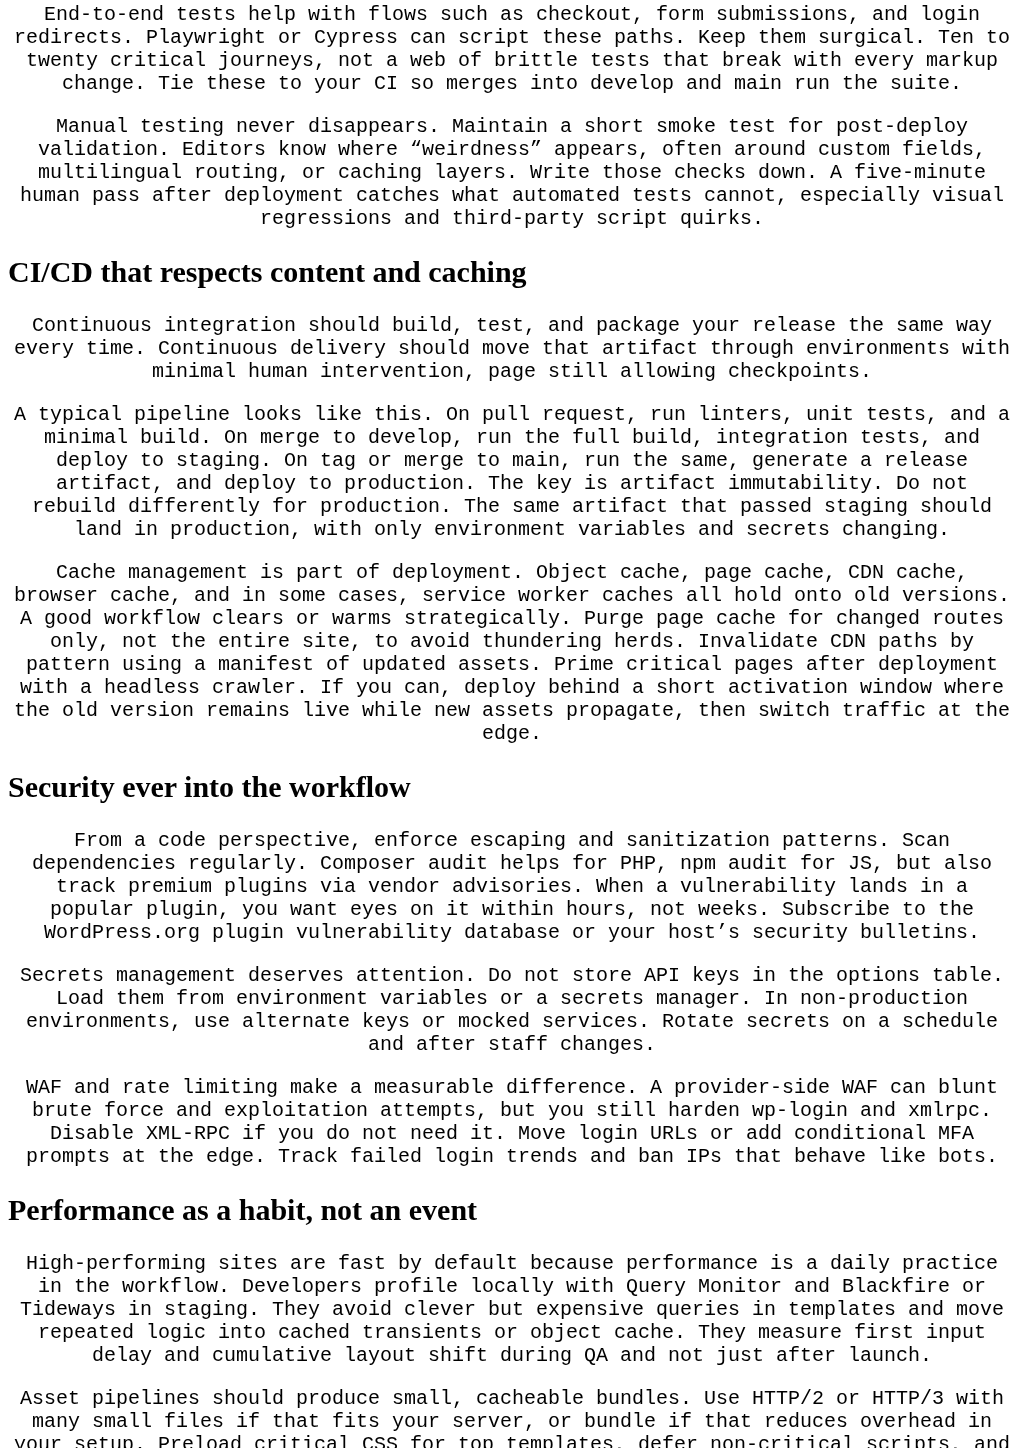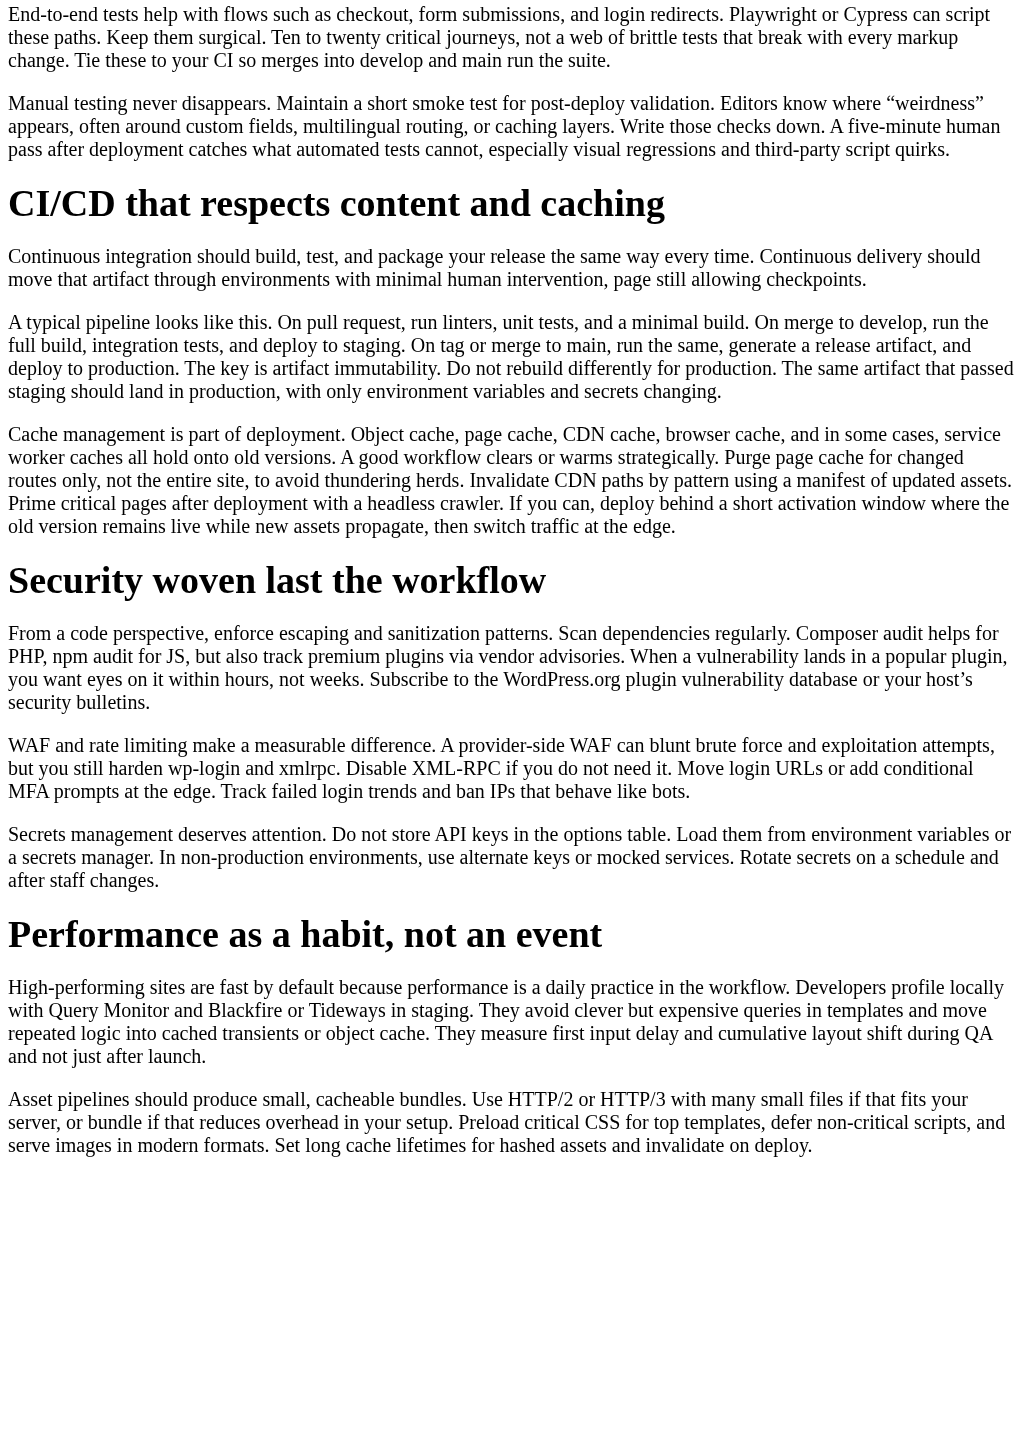--- a/index.html
+++ b/index.html
@@ -14,27 +14,28 @@
     color: #000000;
     font-family: "Liberation Serif", "DejaVu Serif", serif;
   }
   main.article {
     padding: 3px 8px 0 8px;
     font-size: 20px;
     line-height: 23px;
   }
   main.article p {
     margin: 20px 0;
-    text-align: left;
+    text-align: center;
+    font-family: Liberation Mono, monospace;
   }
   main.article p.first {
     margin-top: 0;
   }
   main.article h2 {
-    font-size: 38px;
+    font-size: 30px;
     line-height: 34px;
     font-weight: bold;
     margin: 25px 0;
   }
 </style>
 </head>
 <body>
 
 <main class="article">
 
@@ -44,28 +45,28 @@
 
   <h2>CI/CD that respects content and caching</h2>
 
   <p>Continuous integration should build, test, and package your release the same way every time. Continuous delivery should move that artifact through environments with minimal human intervention, page still allowing checkpoints.</p>
 
   <p>A typical pipeline looks like this. On pull request, run linters, unit tests, and a minimal build. On merge to develop, run the full build, integration tests, and deploy to staging. On tag or merge to main, run the same, generate a release artifact, and deploy to production. The key is artifact immutability. Do not rebuild differently for production. The same artifact that passed staging should land in production, with only environment variables and secrets changing.</p>
 
   <p>Cache management is part of deployment. Object cache, page cache, CDN cache, browser cache, and in some cases, service worker caches all hold onto old versions. A good workflow clears or warms strategically. Purge page cache for changed routes only, not the entire site, to avoid thundering herds. Invalidate CDN paths by pattern using a manifest of updated assets. Prime critical pages after deployment with a headless crawler. If you can, deploy behind a short activation window where the old version remains live while new assets propagate, then switch traffic at the edge.</p>
 
 
-  <h2>Security woven last the workflow</h2>
+  <h2>Security ever into the workflow</h2>
 
 
   <p>From a code perspective, enforce escaping and sanitization patterns. Scan dependencies regularly. Composer audit helps for PHP, npm audit for JS, but also track premium plugins via vendor advisories. When a vulnerability lands in a popular plugin, you want eyes on it within hours, not weeks. Subscribe to the WordPress.org plugin vulnerability database or your host’s security bulletins.</p>
 
+  <p>Secrets management deserves attention. Do not store API keys in the options table. Load them from environment variables or a secrets manager. In non-production environments, use alternate keys or mocked services. Rotate secrets on a schedule and after staff changes.</p>
+
   <p>WAF and rate limiting make a measurable difference. A provider-side WAF can blunt brute force and exploitation attempts, but you still harden wp-login and xmlrpc. Disable XML-RPC if you do not need it. Move login URLs or add conditional MFA prompts at the edge. Track failed login trends and ban IPs that behave like bots.</p>
-
-  <p>Secrets management deserves attention. Do not store API keys in the options table. Load them from environment variables or a secrets manager. In non-production environments, use alternate keys or mocked services. Rotate secrets on a schedule and after staff changes.</p>
 
   <h2>Performance as a habit, not an event</h2>
 
   <p>High-performing sites are fast by default because performance is a daily practice in the workflow. Developers profile locally with Query Monitor and Blackfire or Tideways in staging. They avoid clever but expensive queries in templates and move repeated logic into cached transients or object cache. They measure first input delay and cumulative layout shift during QA and not just after launch.</p>
 
   <p>Asset pipelines should produce small, cacheable bundles. Use HTTP/2 or HTTP/3 with many small files if that fits your server, or bundle if that reduces overhead in your setup. Preload critical CSS for top templates, defer non-critical scripts, and serve images in modern formats. Set long cache lifetimes for hashed assets and invalidate on deploy.</p>
 
 
 </main>
 

